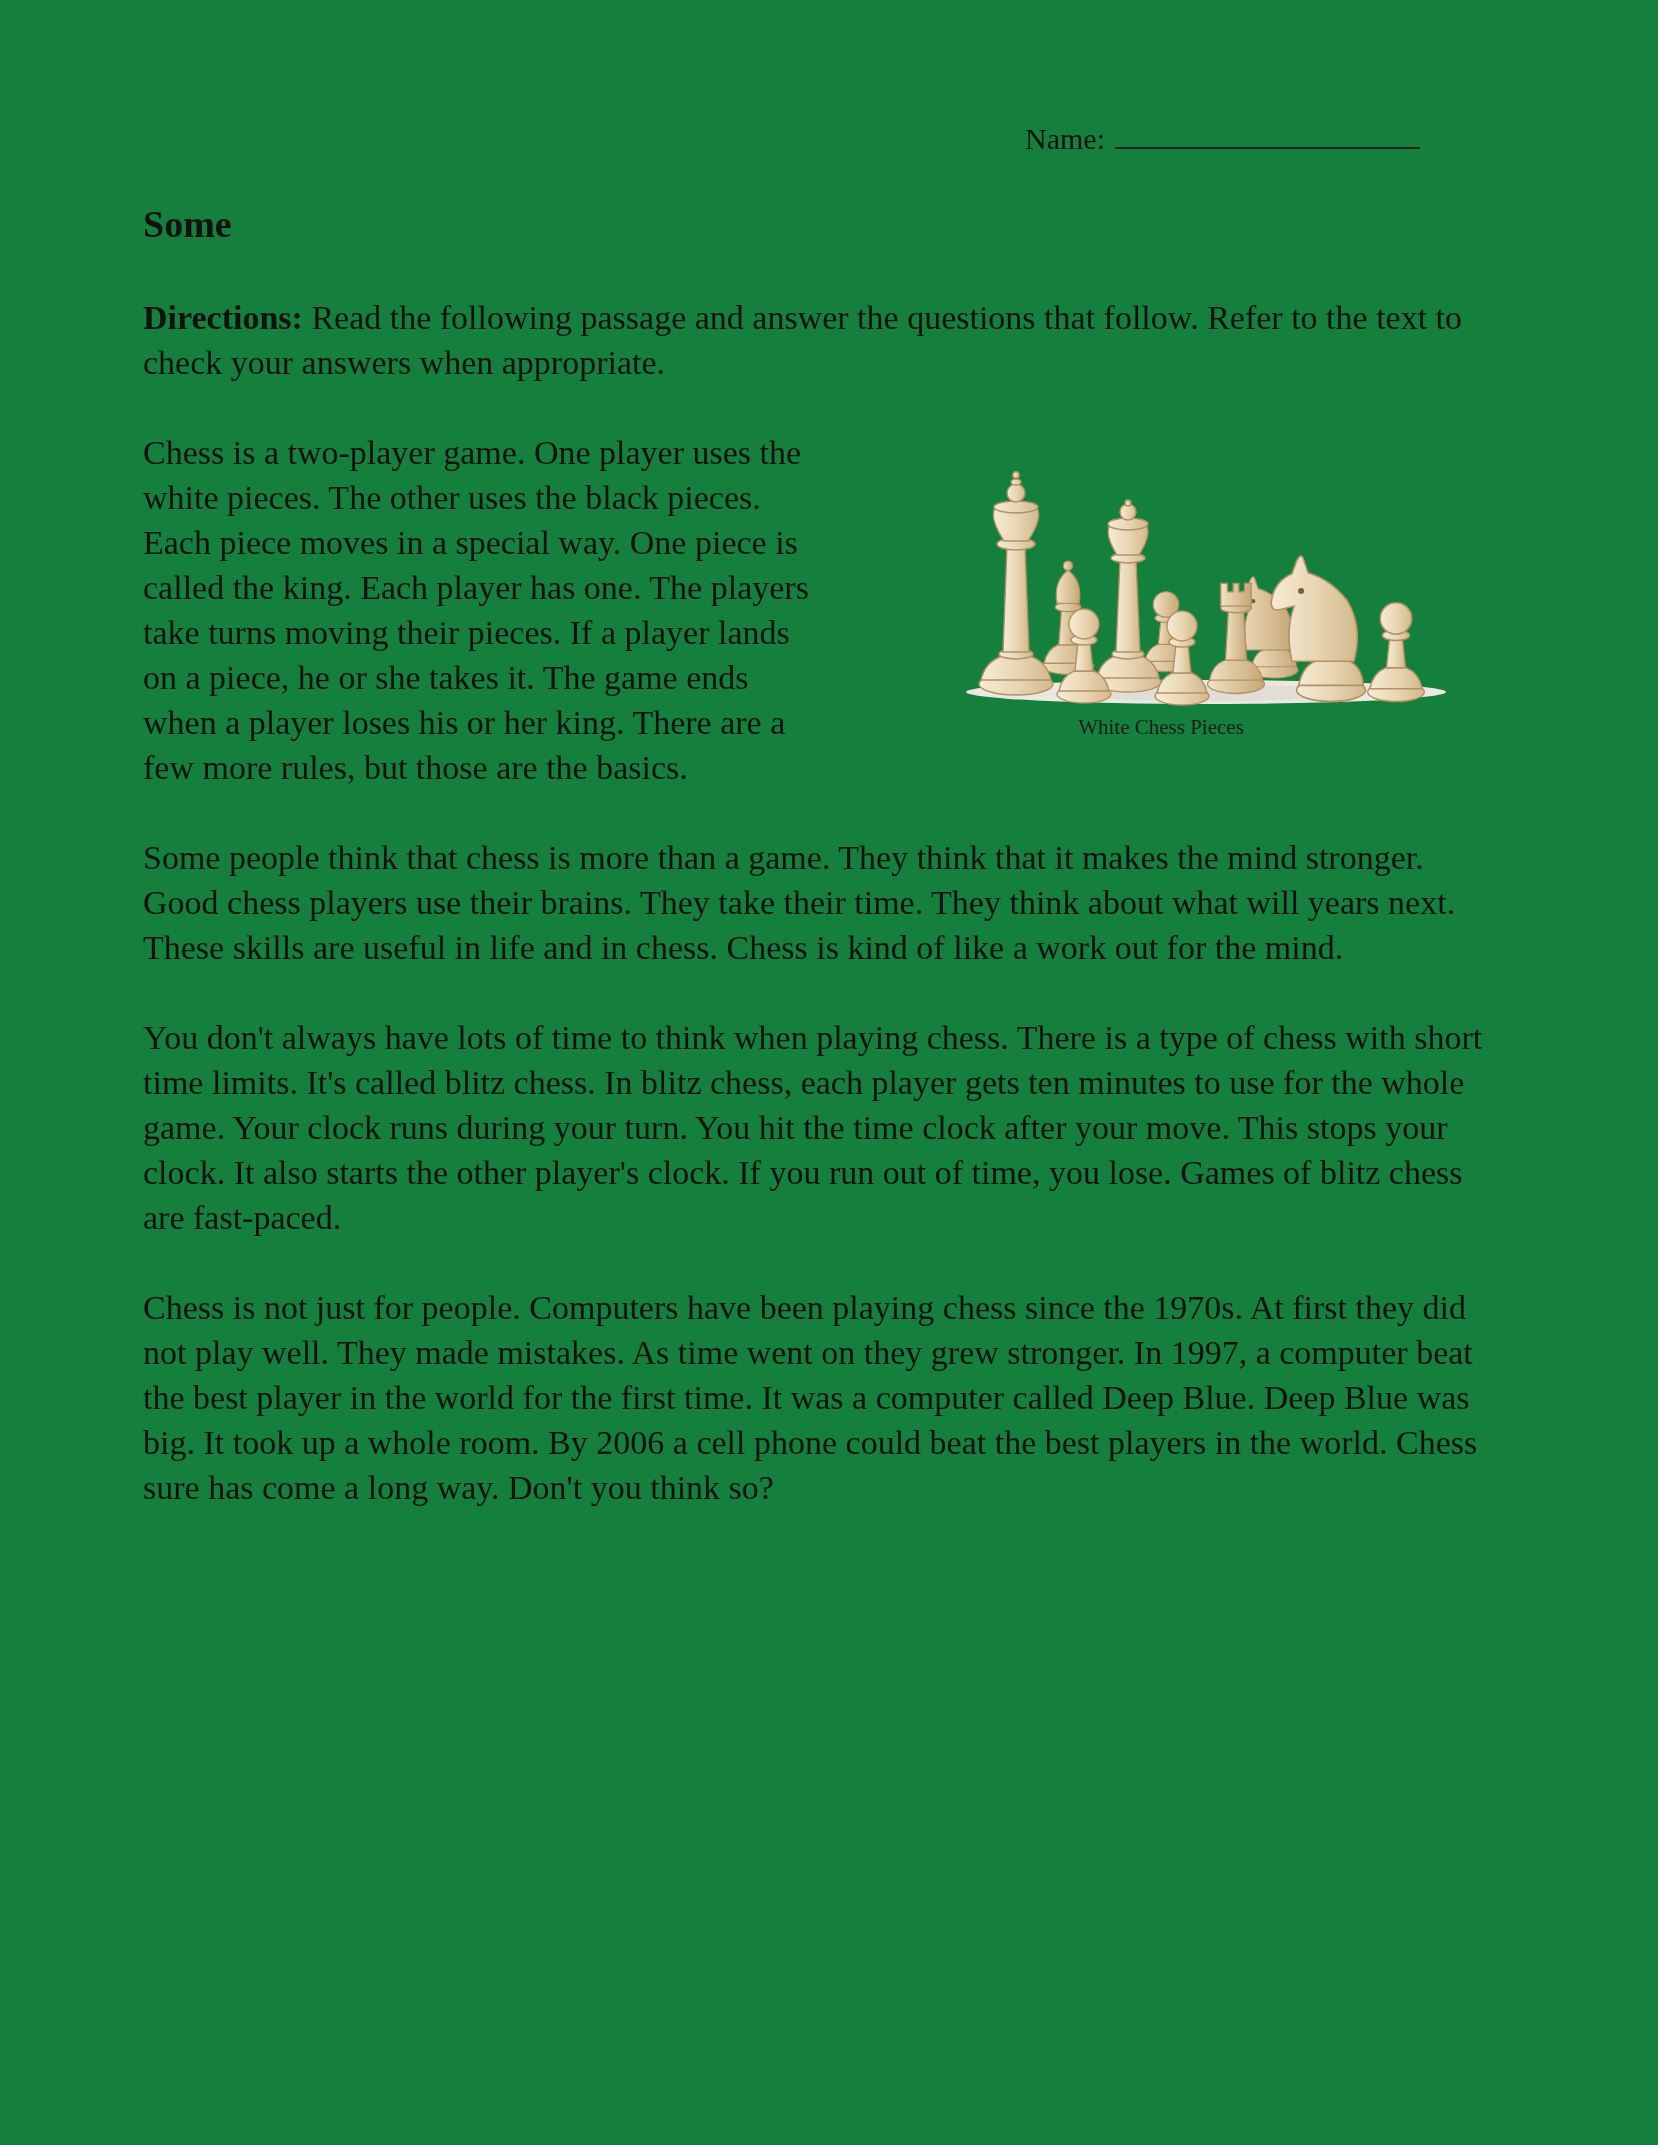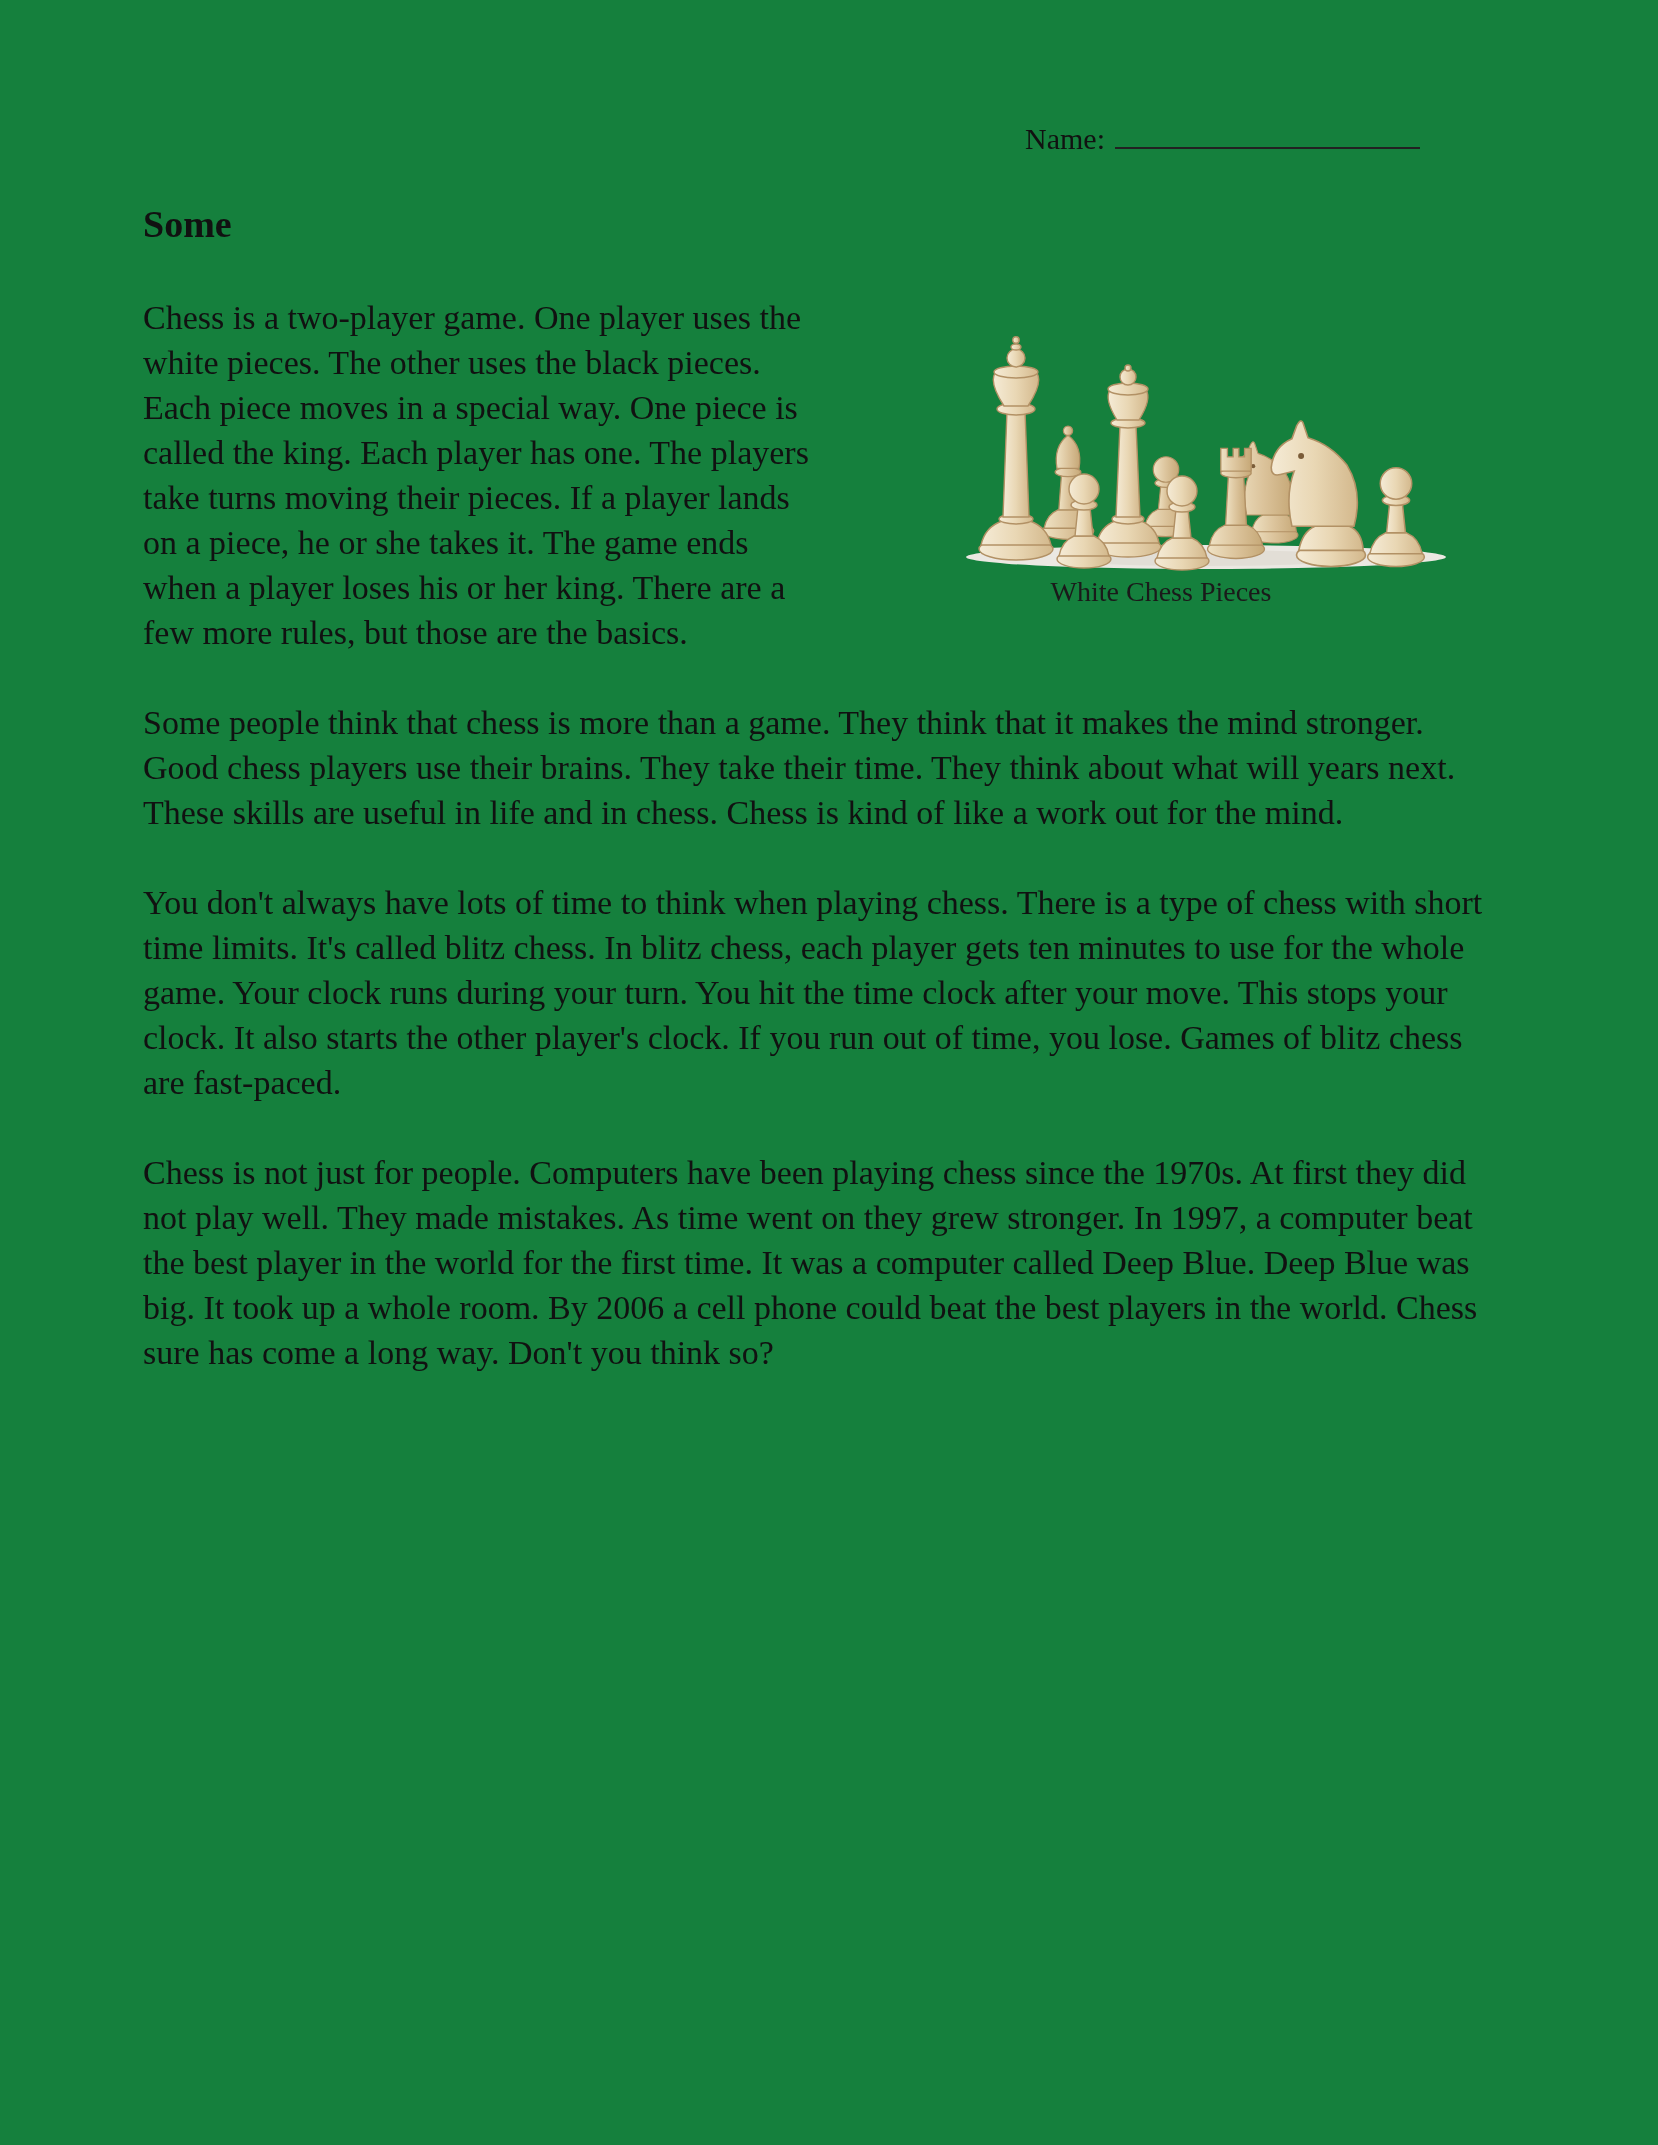--- a/index.html
+++ b/index.html
@@ -37,21 +37,21 @@
   p.para { margin: 45px 0 0 0; }
   .directions-label { font-weight: bold; }
   figure.chess-figure {
     float: right;
     width: 690px;
     margin: 8px 0 70px 0;
     text-align: center;
   }
   figure.chess-figure svg { display: block; }
   figcaption.chess-caption {
-    font-size: 28px;
+    font-size: 21px;
     line-height: 30px;
     margin-top: 2px;
     color: #1a1a1a;
   }
 </style>
 </head>
 <body>
 
 <div class="page">
 
@@ -59,20 +59,23 @@
     <span>Name:</span><span class="name-line"></span>
   </div>
 
   <div class="content">
 
     <h1 class="page-title">
       <br>
       <span>Some</span>
     </h1>
 
+    <p class="body-text para">
+      <span class="directions-label">Directions:</span><span> Read the following passage and answer the questions that follow. Refer to the text to check your answers when appropriate.</span>
+    </p>
 
     <div class="passage body-text">
 
       <figure class="chess-figure">
         <svg width="690" height="272" viewBox="0 0 690 272" xmlns="http://www.w3.org/2000/svg">
           <defs>
             <linearGradient id="w1" x1="0" y1="0" x2="1" y2="0">
               <stop offset="0" stop-color="#f5ebd6"></stop>
               <stop offset="0.5" stop-color="#e9d7b4"></stop>
               <stop offset="1" stop-color="#d3b88c"></stop>

